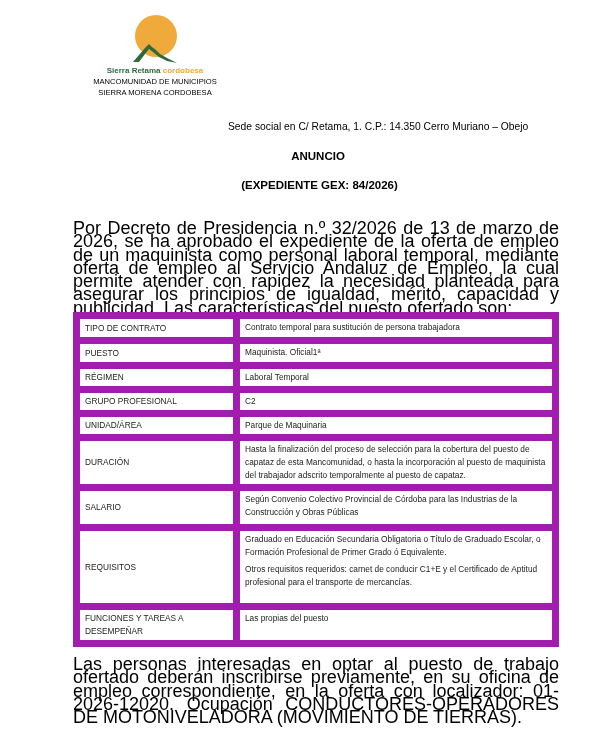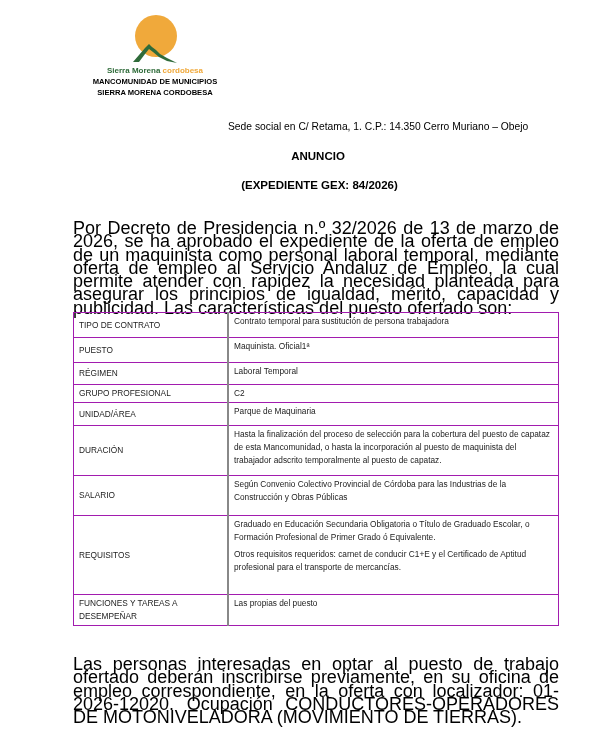--- a/index.html
+++ b/index.html
@@ -2,45 +2,45 @@
 <html><head>
 <meta charset="utf-8">
 <style>
   html, body { margin: 0; padding: 0; background: #ffffff; }
   body { width: 612px; height: 729px; position: relative; overflow: hidden; color: #000; }
   .logo { position: absolute; left: 70px; top: 14px; width: 170px; text-align: center; }
   .logo svg { display: block; margin: 0 auto; }
   .brand { font-family: "Liberation Sans", sans-serif; font-weight: bold; font-size: 8px; margin-top: 0px; line-height: 10px; }
   .brand .green { color: #2f6b3a; }
   .brand .orange { color: #f0a93b; }
-  .org { font-family: "Liberation Sans", sans-serif; font-weight: bold; font-size: 7.6px; line-height: 11px; }
+  .org { font-family: "Liberation Sans", sans-serif; font-weight: normal; font-size: 7.6px; line-height: 11px; }
   .address { position: absolute; left: 228px; top: 121px; font-family: Liberation Sans, sans-serif; font-size: 10.3px; white-space: nowrap; }
   .title { position: absolute; left: 0; width: 612px; top: 150px; text-align: center; font-family: "Liberation Sans", sans-serif; font-weight: bold; font-size: 11.5px; }
   .title span { padding-left: 24px; }
   .subtitle { position: absolute; left: 0; width: 612px; top: 179px; text-align: center; font-family: "Liberation Sans", sans-serif; font-weight: bold; font-size: 11.5px; padding-left: 27px; box-sizing: border-box; }
   .para { position: absolute; left: 73px; width: 486px; font-family: "Liberation Sans", sans-serif; font-size: 18px; line-height: 13.3px; text-align: justify; }
   .para1 { top: 222px; }
   .para2 { top: 658px; }
   table.info { position: absolute; left: 73px; top: 312px; width: 486px; border-collapse: collapse; font-family: "Liberation Sans", sans-serif; font-size: 8.3px; color: #222; }
-  table.info td { border: 1px solid #a21caf; padding: 2px 5px; vertical-align: middle; line-height: 13px; margin-left: 24px; }
+  table.info td { border: 7px solid #a21caf; padding: 2px 5px; vertical-align: middle; line-height: 13px; margin-left: 24px; }
   table.info td.label { width: 143px; border-right: 2px solid #888; }
   table.info td.value { vertical-align: top; }
   td.value p { margin: 0; }
   td.value p + p { margin-top: 4px; }
 </style>
 </head>
 <body>
 
 <div class="logo">
   <svg width="64" height="52" viewBox="0 0 64 52">
     <circle cx="33" cy="22" r="21" fill="#f0a93b"></circle>
     <path d="M10 48 L22 34 L26 30 L29 33 L33 36 L37 40 L44 44 L52 48 L54 49 L44 47 L36 43 L30 38 L26 35 L22 40 L16 48 Z" fill="#2f6b3a"></path>
   </svg>
   <div class="brand">
-    <span class="green">Sierra Morena</span>
+    <span class="green">Sierra Retama</span>
     <span class="orange">cordobesa</span>
   </div>
   <div class="org">MANCOMUNIDAD DE MUNICIPIOS</div>
   <div class="org">SIERRA MORENA CORDOBESA</div>
 </div>
 
 <div class="address">Sede social en C/ Retama, 1. C.P.: 14.350 Cerro Muriano – Obejo</div>
 
 <div class="title"><span>ANUNCIO</span></div>
 <div class="subtitle">(EXPEDIENTE GEX: 84/2026)</div>

